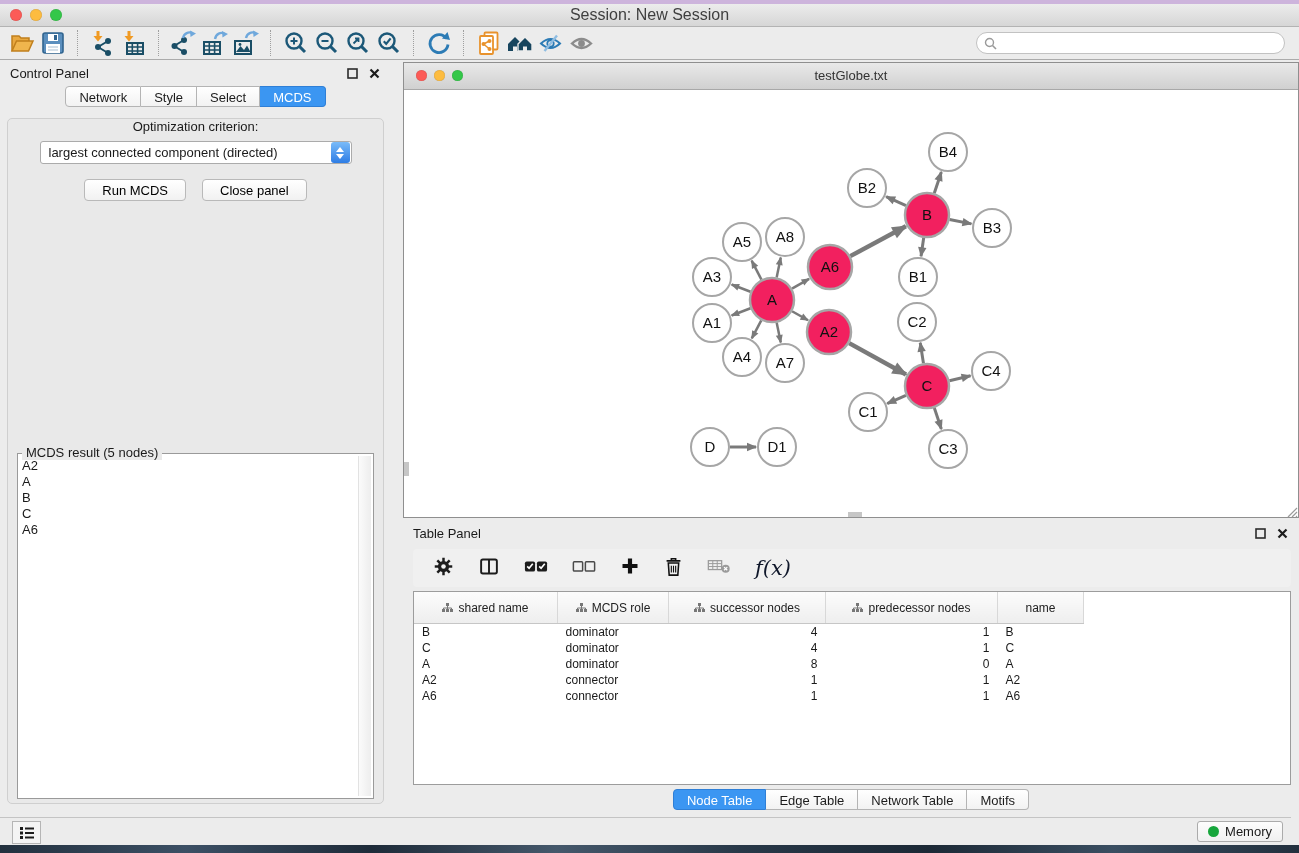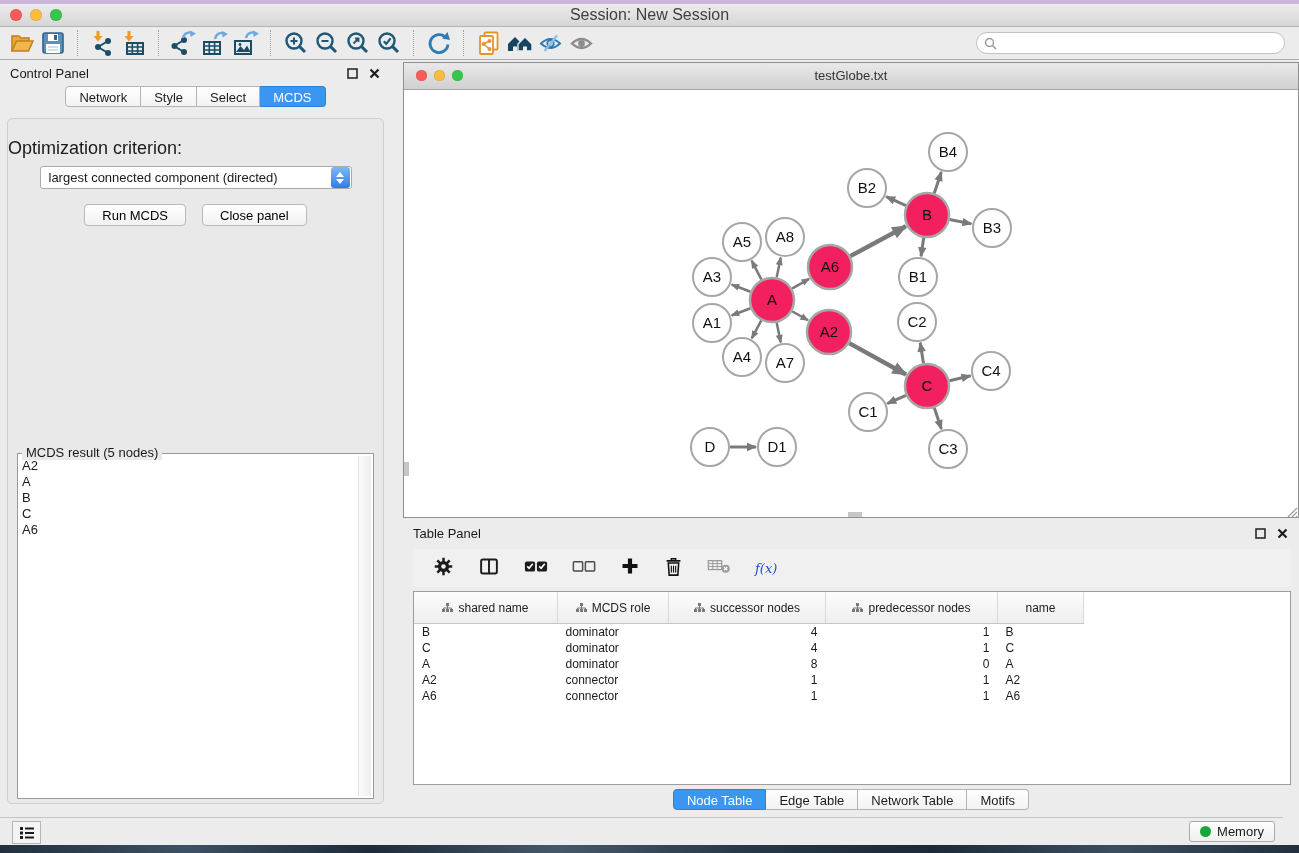--- a/index.html
+++ b/index.html
@@ -27,21 +27,21 @@
   .panel-head .sp{flex:1;}
   .mini-btn{width:14px;height:14px;display:flex;align-items:center;justify-content:center;margin-left:8px;}
   .seg{display:flex;justify-content:center;}
   .seg .tab{background:linear-gradient(#FFFFFF,#F2F2F2);border:1px solid #B4B4B4;border-left:none;
     padding:2px 13px;font-size:13px;color:#1c1c1c;height:21px;line-height:17px;box-sizing:border-box;}
   .seg .tab:first-child{border-left:1px solid #B4B4B4;border-radius:4px 0 0 4px;}
   .seg .tab:last-child{border-radius:0 4px 4px 0;}
   .seg .tab.active{background:#3B96F2;border-color:#2F7FD6;color:#fff;text-align:center;}
   .cp-body{position:absolute;left:7px;right:7px;top:58px;bottom:14px;background:#E9E9E9;
     border:1px solid #CFCFCF;border-radius:5px;}
-  .opt-label{margin-top:19px;text-align:left;font-size:18px;}
+  .opt-label{text-align:center;font-size:13px;}
   .dropdown{margin:7px auto 0;width:312px;height:23px;background:#fff;border:1px solid #ABABAB;
     border-radius:3px;display:flex;align-items:center;box-sizing:border-box;}
   .dropdown .val{flex:1;font-size:13px;padding-left:8px;white-space:nowrap;overflow:hidden;}
   .stepper{width:19px;height:21px;border-radius:3px;background:linear-gradient(#79BBF9,#2E7DE5);
     display:flex;flex-direction:column;align-items:center;justify-content:center;gap:2px;margin-right:1px;}
   .stepper .up{width:0;height:0;border-left:4px solid transparent;border-right:4px solid transparent;border-bottom:5px solid #fff;}
   .stepper .dn{width:0;height:0;border-left:4px solid transparent;border-right:4px solid transparent;border-top:5px solid #fff;}
   .btn-row{display:flex;justify-content:center;gap:16px;margin-top:15px;}
   .push-btn{height:22px;padding:0 17px;border:1px solid #B9B9B9;border-radius:4px;
     background:linear-gradient(#FFFFFF,#F1F1F1);font-size:13px;font-family:"Liberation Sans",sans-serif;}
@@ -58,34 +58,34 @@
   .net-titlebar .light{width:11px;height:11px;}
   .net-title{line-height:26px;text-align:center;font-size:13px;color:#333;}
   .net-canvas{position:absolute;top:27px;left:0;right:0;bottom:0;background:#fff;margin-top:29px;}
   .vthumb{position:absolute;left:0;top:343px;width:5px;height:14px;background:#C6C6C6;}
   .hthumb{position:absolute;left:444px;bottom:0;width:14px;height:5px;background:#C6C6C6;}
   .grip{position:absolute;right:0;bottom:0;width:13px;height:13px;}
   
   .table-panel{position:absolute;left:403px;top:520px;width:896px;height:293px;}
   .tp-toolbar{margin:3px 8px 0 10px;height:38px;background:#F0F0F0;border-radius:4px;
     display:flex;align-items:center;gap:24px;padding:0 20px;}
-  .fx{font-family:"DejaVu Serif",serif;font-style:italic;font-size:13px;color:#1d4ed8;}
+  .fx{font-family:"DejaVu Serif",serif;font-style:italic;font-size:21px;color:#0f172a;}
   .tp-tablebox{position:absolute;left:10px;right:8px;top:71px;bottom:28px;background:#fff;
     border:1px solid #9C9C9C;overflow:hidden;}
   table.node-table{border-collapse:collapse;table-layout:fixed;}
   table.node-table th{height:31px;background:linear-gradient(#FCFCFC,#EEEEEE);
     border-right:1px solid #D8D8D8;border-bottom:1px solid #C6C6C6;font-weight:normal;
     font-size:12px;color:#222;text-align:center;padding:0;}
   table.node-table th svg{vertical-align:-1px;margin-right:5px;}
   table.node-table td{height:16px;font-size:12px;padding:0 8px;white-space:nowrap;}
   td.c0{padding-left:10px;}
   td.c2,td.c3{text-align:right;}
   .tp-tabs{position:absolute;bottom:3px;left:0;right:0;display:flex;justify-content:center;}
   
-  .statusbar{position:absolute;left:0;right:16px;bottom:8px;height:27px;background:#ECECEC;border-top:1px solid #C4C4C4;padding-left:8px;}
+  .statusbar{position:absolute;left:0;right:8px;bottom:8px;height:27px;background:#ECECEC;border-top:1px solid #C4C4C4;padding-left:8px;}
   .list-btn{position:absolute;left:12px;top:3px;width:27px;height:21px;border:1px solid #B5B5B5;
     background:#F4F4F4;display:flex;align-items:center;justify-content:center;}
   .memory-btn{position:absolute;right:8px;top:3px;height:21px;border:1px solid #ABABAB;border-radius:3px;
     background:linear-gradient(#FDFDFD,#F0F0F0);display:flex;align-items:center;gap:6px;padding:0 10px;
     font-size:13px;font-family:"Liberation Sans",sans-serif;box-sizing:border-box;}
   .mem-dot{width:11px;height:11px;border-radius:50%;background:#17A63C;}
   .bottom-strip{position:absolute;left:0;right:0;bottom:0;height:8px;
     background:linear-gradient(90deg,#22303e,#3c5065,#1e2b39,#45586b,#283848,#1c2936,#3a4e61,#22303e);}
 </style>
 </head>

